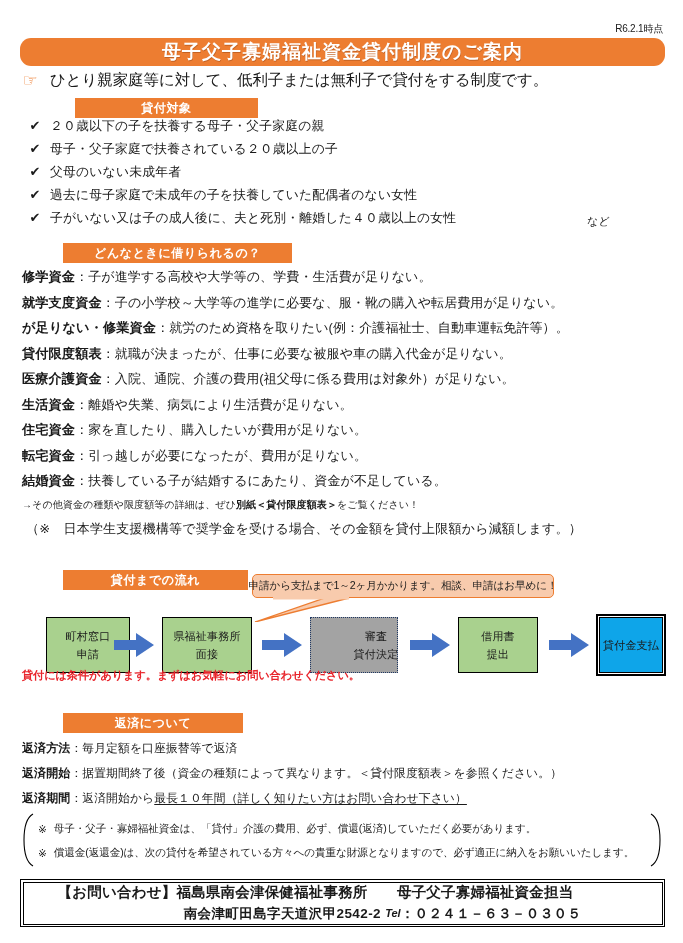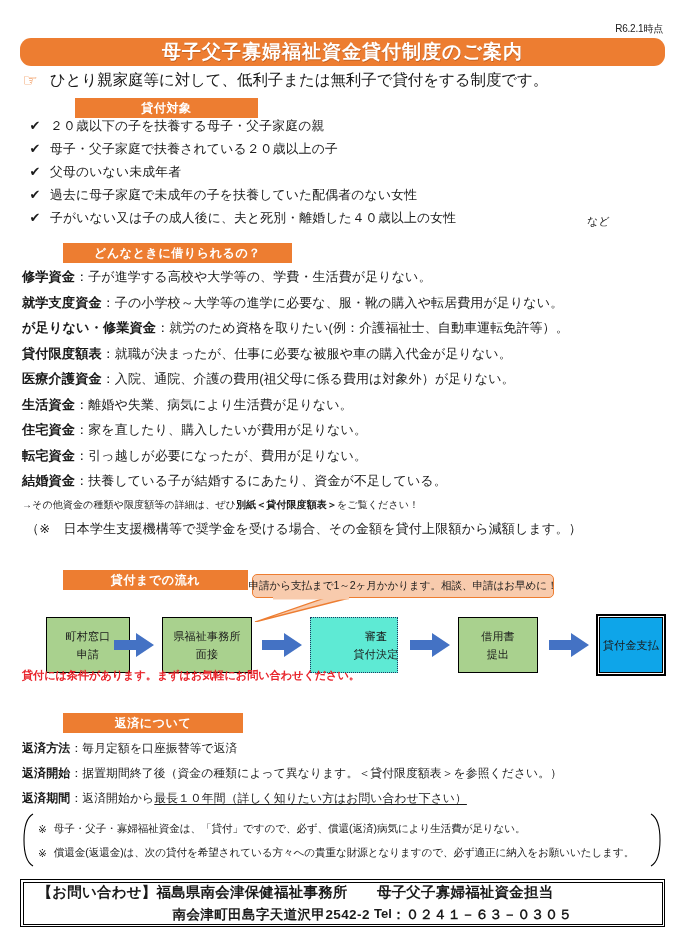--- a/index.html
+++ b/index.html
@@ -219,21 +219,21 @@
     font-size: 11px;
     line-height: 1;
     letter-spacing: 0.2px;
     white-space: nowrap;
   }
   .flow-box.green {
     background: #A9D18E;
     border: 1.2px solid #000000;
   }
   .flow-box.blue {
-    background: #5eead4;
+    background: #a3a3a3;
     border: 1.6px dotted #1F3864;
     padding-left: 44px;
   }
   .flow-box.yellow {
     background: #0ea5e9;
     border: 1.2px solid #000000;
     outline: 2px solid #000000;
     outline-offset: 1.5px;
   }
 
@@ -315,42 +315,44 @@
     background: #ffffff;
   }
   .contact-inner {
     width: 100%;
     height: 100%;
     box-sizing: border-box;
     border: 1px solid #000000;
     display: flex;
     flex-direction: column;
     align-items: center;
-    justify-content: space-between;
+    justify-content: center;
     gap: 3px;
+    padding-left: 20px;
   }
   .contact-line1 {
     font-size: 14.5px;
     font-weight: bold;
     white-space: nowrap;
     letter-spacing: 0.2px;
     align-self: flex-start;
     margin-left: 14px;
   }
   .contact-line2 {
     font-size: 13.5px;
     font-weight: bold;
     white-space: nowrap;
     letter-spacing: 0.4px;
     margin-left: 60px;
   }
   .tel-label {
-    font-size: 13px;
+    font-size: 11px;
     vertical-align: 1px;
     letter-spacing: 0;
+    font-style: italic;
   }
 </style>
 </head>
 <body>
 
 <div class="page">
 
   <div class="doc-date">R6.2.1時点</div>
 
   <div class="title-banner">
@@ -506,21 +508,21 @@
   <div class="notice">
     <svg class="notice-brace" style="left:0px;" viewBox="0 0 12 54" preserveAspectRatio="none">
       <path d="M11 1 Q2 6 2 27 Q2 48 11 53" fill="none" stroke="#000000" stroke-width="1.1"></path>
     </svg>
     <svg class="notice-brace" style="right:0px;" viewBox="0 0 12 54" preserveAspectRatio="none">
       <path d="M1 1 Q10 6 10 27 Q10 48 1 53" fill="none" stroke="#000000" stroke-width="1.1"></path>
     </svg>
     <div class="notice-lines">
       <div class="notice-row">
         <span class="notice-mark">※</span>
-        <span>母子・父子・寡婦福祉資金は、「貸付」ですので、必ず、償還(返済)病気により生活費が足りない。</span>
+        <span>母子・父子・寡婦福祉資金は、「貸付」介護の費用、必ず、償還(返済)していただく必要があります。</span>
       </div>
       <div class="notice-row">
         <span class="notice-mark">※</span>
         <span>償還金(返還金)は、次の貸付を希望されている方々への貴重な財源となりますので、必ず適正に納入をお願いいたします。</span>
       </div>
     </div>
   </div>
 
   <div class="contact">
     <div class="contact-inner">

